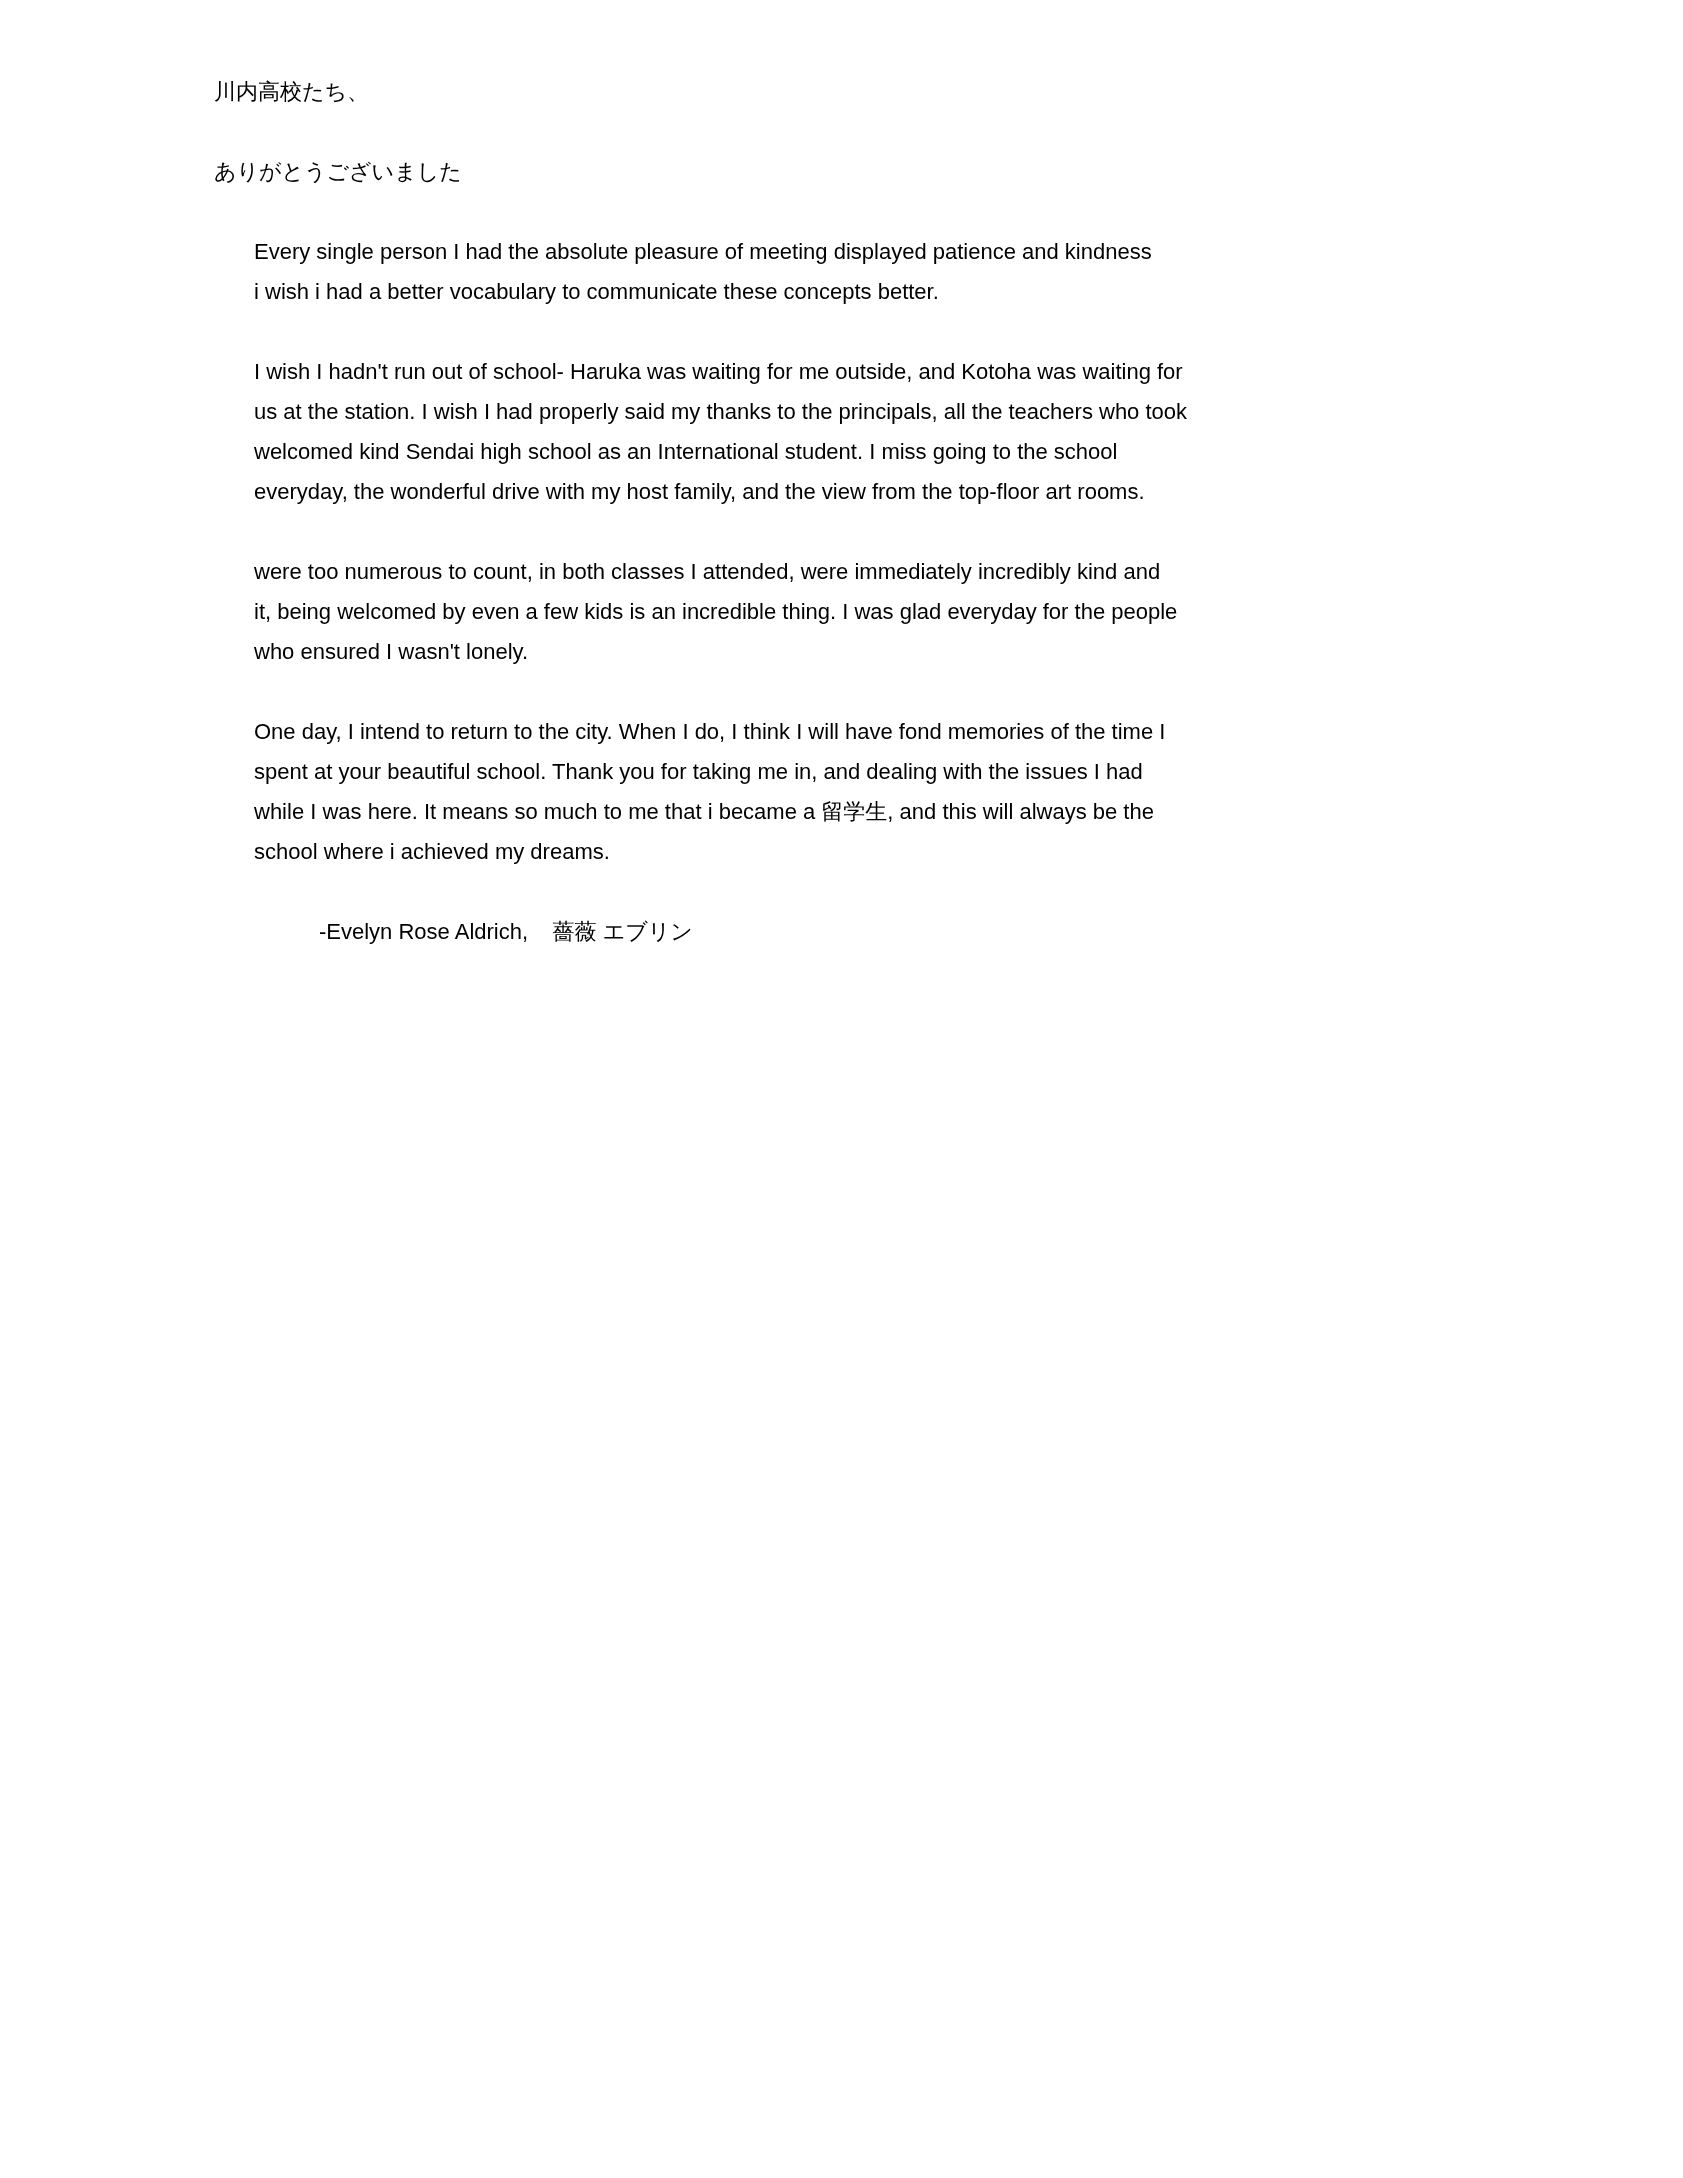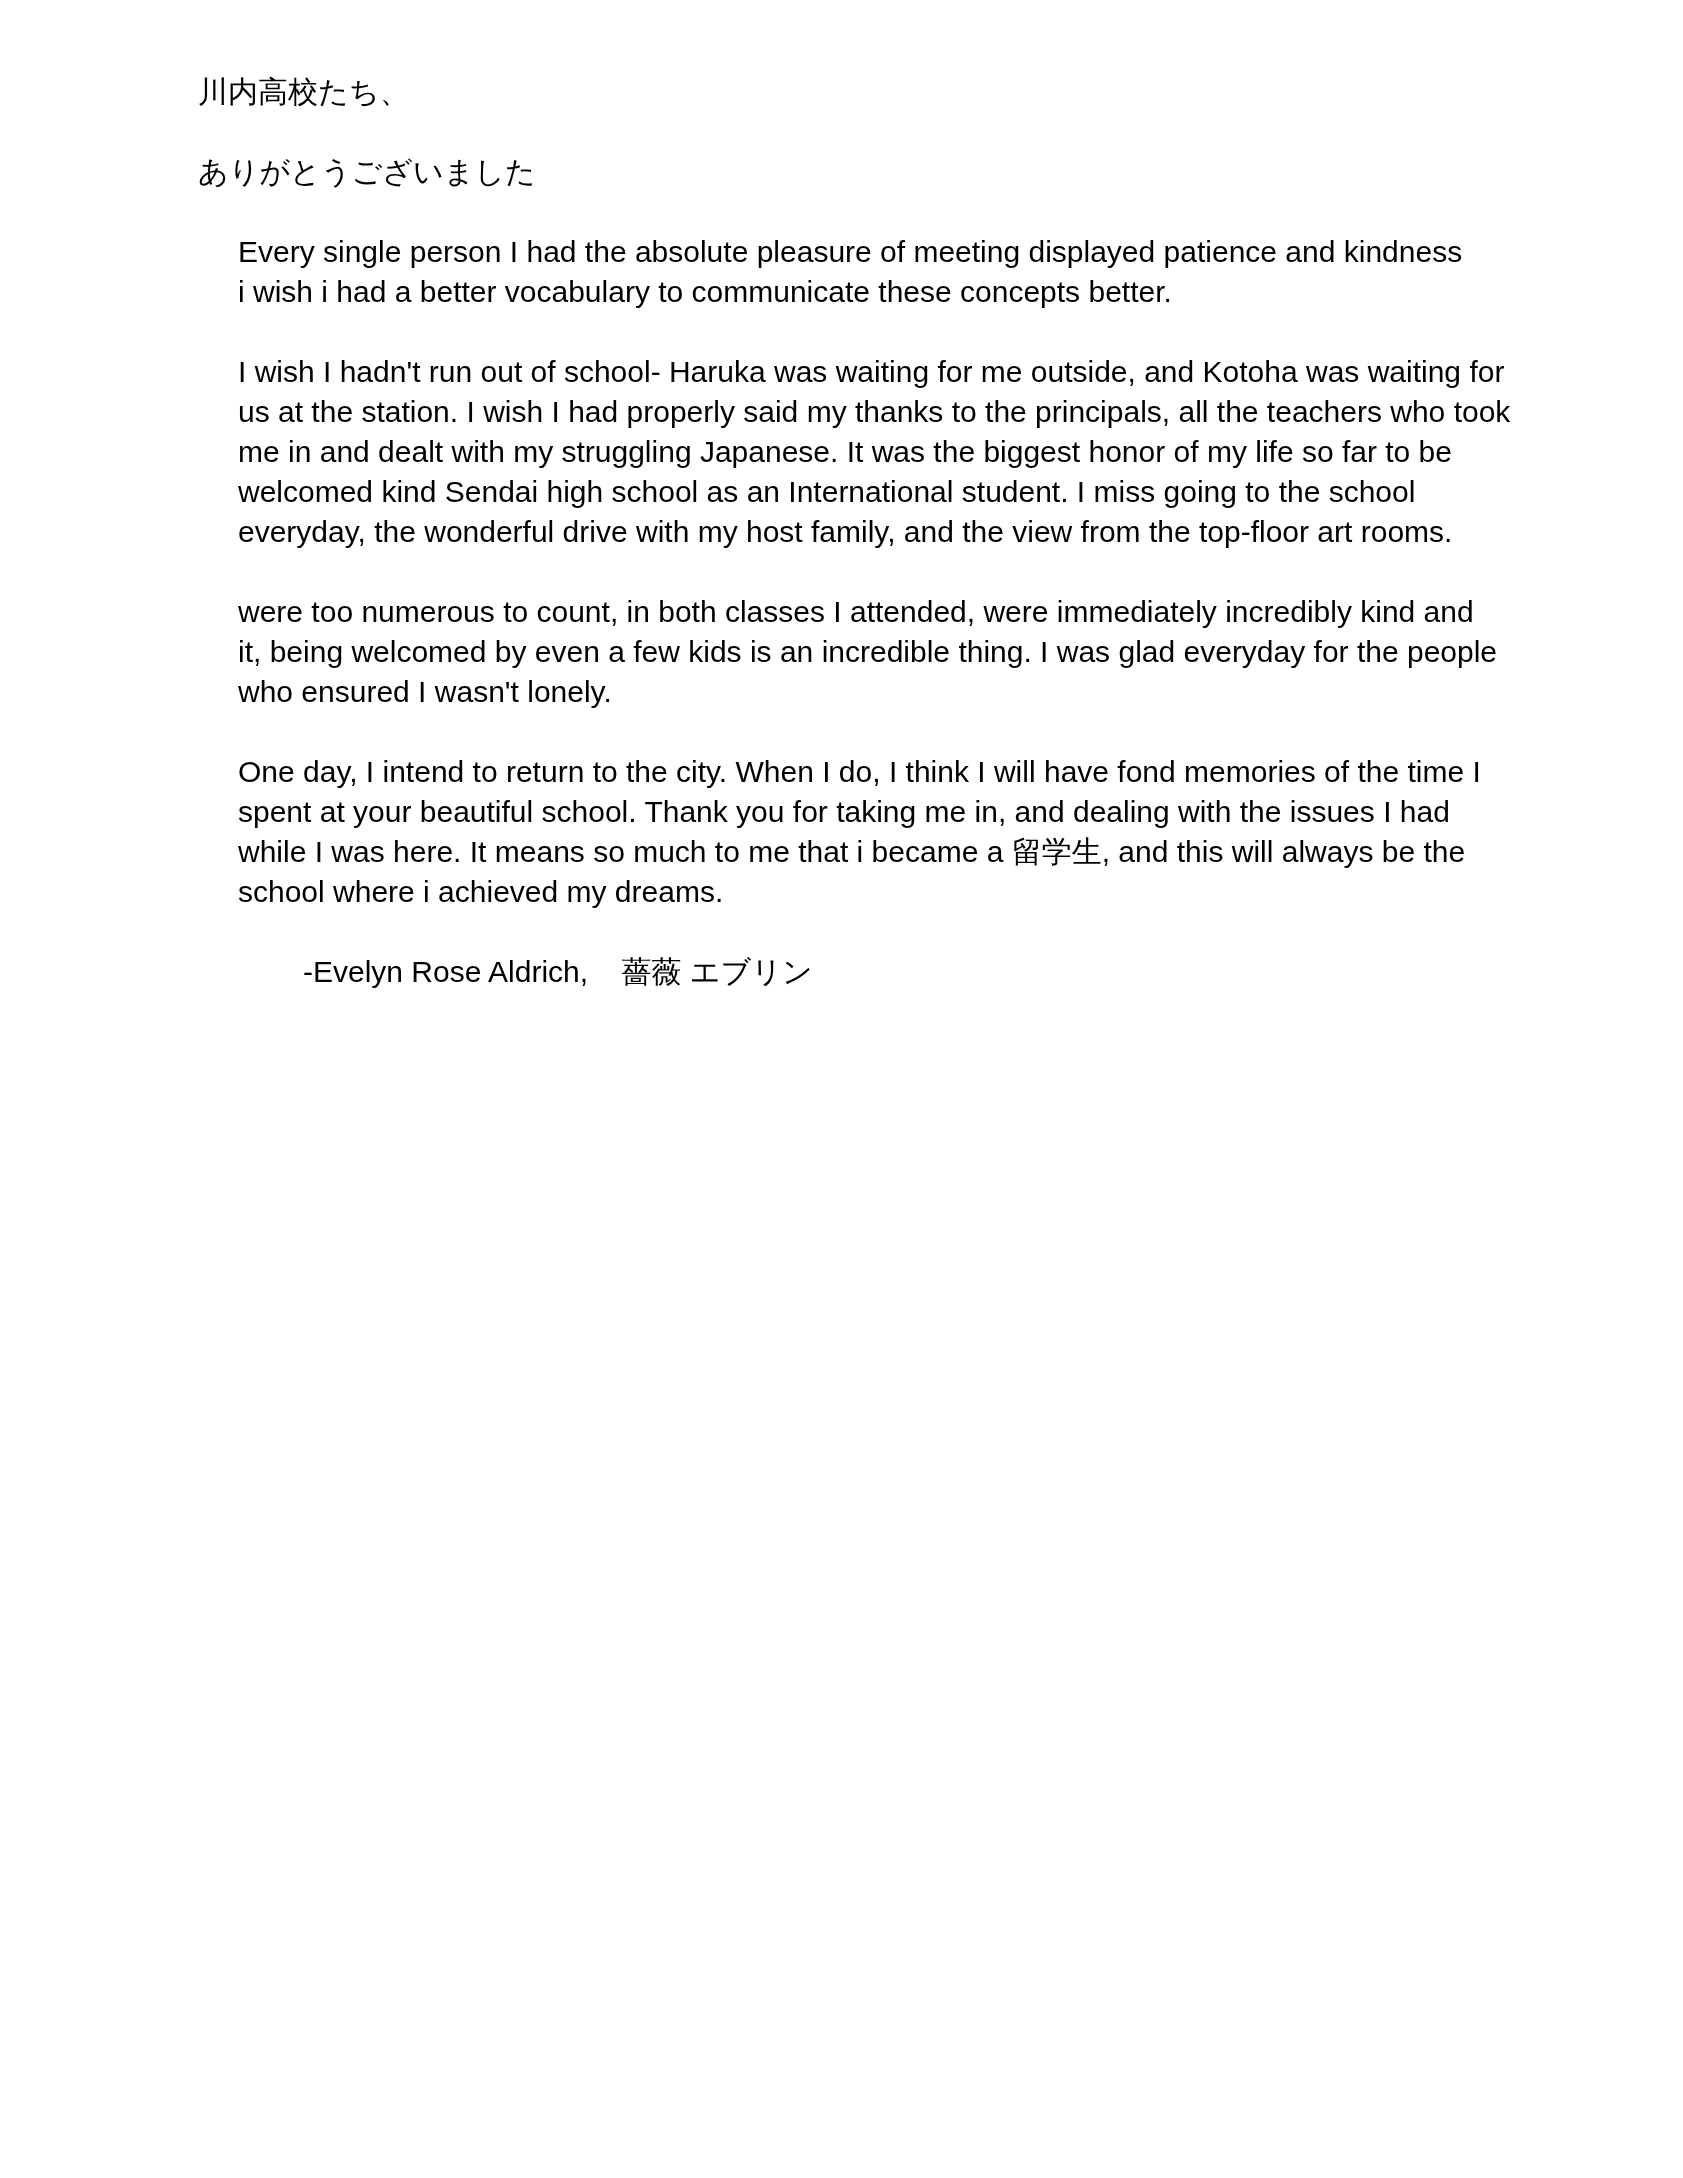--- a/index.html
+++ b/index.html
@@ -10,24 +10,24 @@
   body {
     width: 1683px;
     height: 2178px;
     position: relative;
     overflow: hidden;
     color: #000000;
     font-family: "Liberation Sans", "DejaVu Sans", sans-serif;
   }
   .page {
     position: absolute;
-    left: 198px;
+    left: 214px;
     top: 72px;
     width: 1297px;
-    font-size: 30px;
+    font-size: 22px;
     line-height: 40px;
   }
   .para {
     margin: 0 0 40px 0;
     white-space: normal;
   }
   .para .ln {
     display: block;
     white-space: nowrap;
     margin-left: 40px;
@@ -49,21 +49,20 @@
   <p class="para jp">ありがとうございました</p>
 
   <p class="para">
     <span class="ln">Every single person I had the absolute pleasure of meeting displayed patience and kindness</span>
     <span class="ln">i wish i had a better vocabulary to communicate these concepts better.</span>
   </p>
 
   <p class="para">
     <span class="ln">I wish I hadn't run out of school- Haruka was waiting for me outside, and Kotoha was waiting for</span>
     <span class="ln">us at the station. I wish I had properly said my thanks to the principals, all the teachers who took</span>
-    <span class="ln">me in and dealt with my struggling Japanese. It was the biggest honor of my life so far to be</span>
     <span class="ln">welcomed kind Sendai high school as an International student. I miss going to the school</span>
     <span class="ln">everyday, the wonderful drive with my host family, and the view from the top-floor art rooms.</span>
   </p>
 
   <p class="para">
     <span class="ln">were too numerous to count, in both classes I attended, were immediately incredibly kind and</span>
     <span class="ln">it, being welcomed by even a few kids is an incredible thing. I was glad everyday for the people</span>
     <span class="ln">who ensured I wasn't lonely.</span>
   </p>
 

